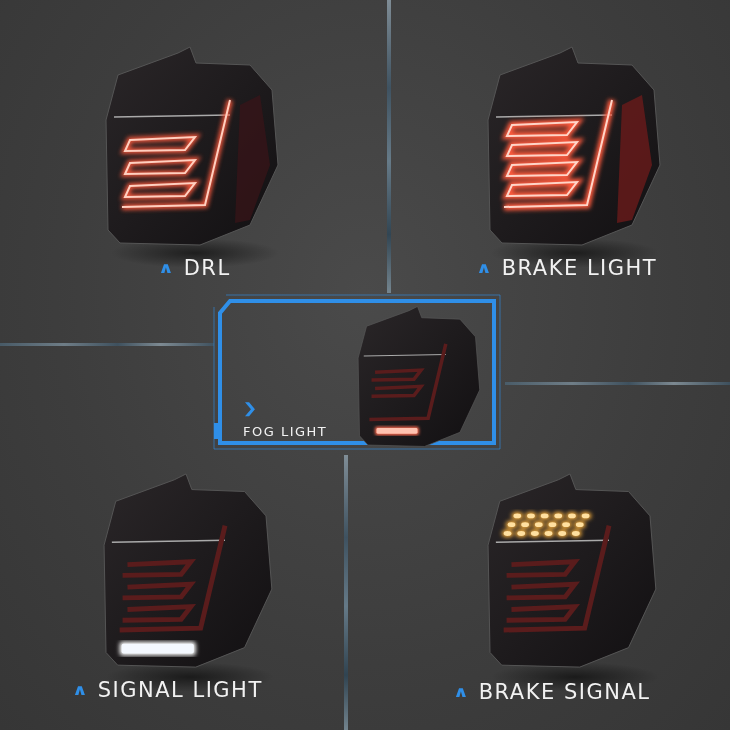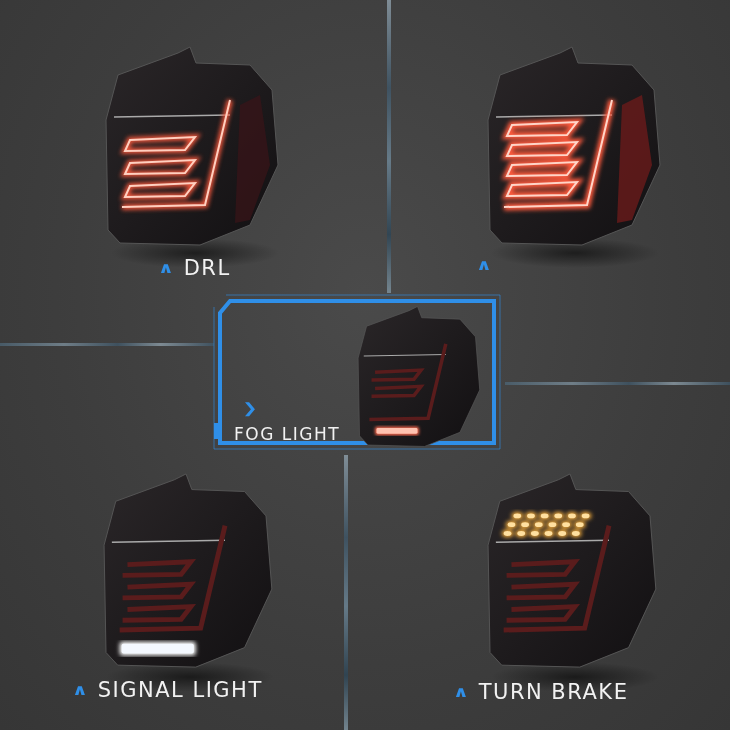--- a/index.html
+++ b/index.html
@@ -73,20 +73,21 @@
     <g stroke="#ffd5c8" stroke-width="2" fill="none">
       <path d="M130 55 L105 160 L22 162"></path>
       <path d="M30 80 L95 77 L85 90 L25 91 Z"></path>
       <path d="M30 100 L95 97 L85 110 L25 111 Z"></path>
       <path d="M30 120 L95 117 L85 130 L25 131 Z"></path>
       <path d="M30 140 L95 137 L85 150 L25 151 Z"></path>
     </g>
   </svg>
   <div class="label" style="left:478px;top:256px;">
     <span class="caret">∧</span>
+    <span>BRAKE LIGHT</span>
   </div>
 </div>
 
 <div>
   <svg class="frame" viewBox="0 0 290 160" width="290" height="160">
     <path d="M18 8 L282 8 L282 150 L8 150 L8 20 Z" fill="none" stroke="#2f8fe8" stroke-width="4"></path>
     <path d="M14 2 L288 2 L288 156" fill="none" stroke="#2f8fe8" stroke-width="1" opacity=".6"></path>
     <path d="M2 14 L2 156 L288 156" fill="none" stroke="#2f8fe8" stroke-width="1" opacity=".6"></path>
     <rect x="297" y="20" width="4" height="14" fill="#2f8fe8"></rect>
     <rect x="2" y="130" width="4" height="16" fill="#2f8fe8"></rect>
@@ -96,21 +97,21 @@
     <path d="M14 72 L130 70" stroke="#aaa" stroke-width="1.5"></path>
     <g stroke="#5a1c1c" stroke-width="5" fill="none">
       <path d="M130 55 L105 160 L22 162"></path>
       <path d="M30 95 L95 92 L85 105 L25 106"></path>
       <path d="M30 118 L95 115 L85 128 L25 129"></path>
     </g>
     <rect x="30" y="172" width="62" height="12" rx="3" fill="#ff6a50" filter="url(#glow)"></rect>
     <rect x="32" y="174" width="58" height="8" rx="2" fill="#ffc2b0"></rect>
   </svg>
   <span class="caret" style="position:absolute;left:244px;top:400px;font-size:14px;">❯</span>
-  <div class="label" style="left:234px;top:424px;font-size:17px;">
+  <div class="label" style="left:243px;top:424px;font-size:13px;">
     <span>FOG LIGHT</span>
   </div>
 </div>
 
 <div>
   <div class="floor" style="left:105px;top:662px;width:170px;"></div>
   <svg class="lamp" style="left:96px;top:472px;" width="180" height="200" viewBox="0 0 180 205">
     <path d="M78 8 L90 2 L96 18 L150 20 L172 45 L178 120 L150 180 L100 200 L20 198 L8 185 L6 75 L18 30 Z" fill="url(#shell)" stroke="#555" stroke-width="1"></path>
     <path d="M14 72 L130 70" stroke="#aaa" stroke-width="1.5"></path>
     <g stroke="#5a1c1c" stroke-width="5" fill="none">
@@ -175,15 +176,15 @@
       <ellipse cx="26" cy="63" rx="4" ry="2.5"></ellipse>
         <ellipse cx="40" cy="63" rx="4" ry="2.5"></ellipse>
         <ellipse cx="54" cy="63" rx="4" ry="2.5"></ellipse>
         <ellipse cx="68" cy="63" rx="4" ry="2.5"></ellipse>
         <ellipse cx="82" cy="63" rx="4" ry="2.5"></ellipse>
         <ellipse cx="96" cy="63" rx="4" ry="2.5"></ellipse>
     </g>
   </svg>
   <div class="label" style="left:455px;top:680px;">
     <span class="caret">∧</span>
-    <span>TURN BRAKE</span>
+    <span>BRAKE SIGNAL</span>
   </div>
 </div>
 
 </body></html>

